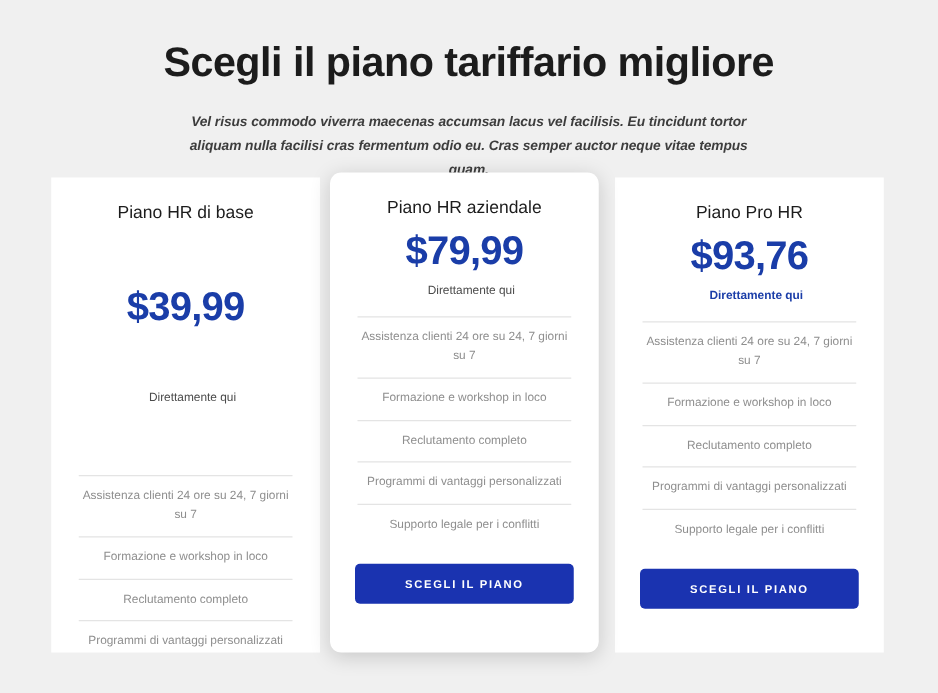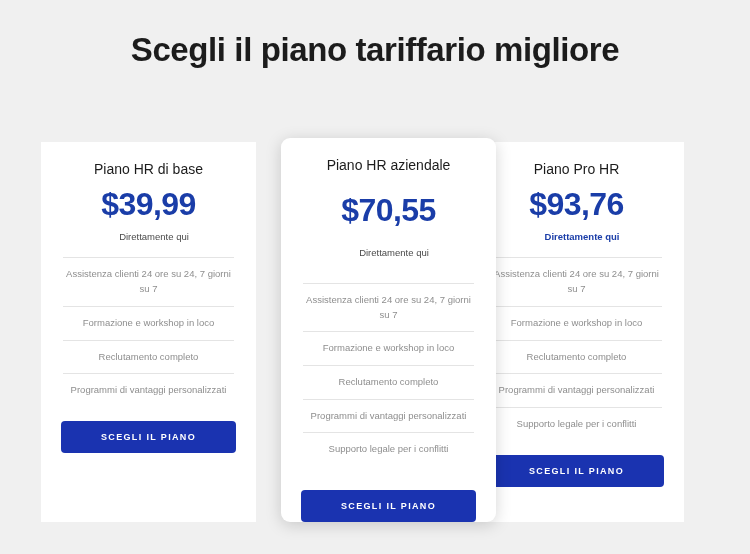--- a/index.html
+++ b/index.html
@@ -64,33 +64,32 @@
     align-items: center;
   }
 
   .card-side {
     top: 4px;
     width: 215px;
     height: 380px;
     padding: 18px 22px 0;
   }
 
-  .card-left  { left: 41px; }
-  .card-right { left: 469px; }
+  .card-left  { left: 41px; gap: 41px; }
+  .card-right { left: 492px; }
 
   .card-featured {
     top: 0;
-    left: 281px;
+    left: 264px;
     width: 215px;
     height: 384px;
     padding: 18px 22px 0;
     border-radius: 9px;
     box-shadow: 0 3px 16px rgba(0, 0, 0, 0.17);
     z-index: 3;
-    justify-content: space-between;
   }
 
   .plan-name {
     font-size: 14px;
     font-weight: normal;
     color: #1c1c1c;
     text-align: center;
     line-height: 1.3;
   }
 
@@ -148,40 +147,41 @@
     white-space: nowrap;
   }
 </style>
 </head>
 <body>
 
 <div class="page">
 
   <div class="header">
     <h1 class="page-title">Scegli il piano tariffario migliore</h1>
+    <p class="page-subtitle">Vel risus commodo viverra maecenas accumsan lacus vel facilisis. Eu tincidunt tortor aliquam nulla facilisi cras fermentum odio eu. Cras semper auctor neque vitae tempus quam.</p>
   </div>
 
   <div class="cards">
 
     <div class="card card-side card-left">
       <div class="plan-name">Piano HR di base</div>
       <div class="plan-price">$39,99</div>
       <div class="plan-note">Direttamente qui</div>
       <ul class="features">
         <li class="feature">Assistenza clienti 24 ore su 24, 7 giorni su 7</li>
         <li class="feature">Formazione e workshop in loco</li>
         <li class="feature">Reclutamento completo</li>
         <li class="feature">Programmi di vantaggi personalizzati</li>
       </ul>
       <button class="cta">Scegli il piano</button>
     </div>
 
     <div class="card card-featured">
       <div class="plan-name">Piano HR aziendale</div>
-      <div class="plan-price">$70,55</div>
+      <div class="plan-price">$79,99</div>
       <div class="plan-note">Direttamente qui</div>
       <ul class="features">
         <li class="feature">Assistenza clienti 24 ore su 24, 7 giorni su 7</li>
         <li class="feature">Formazione e workshop in loco</li>
         <li class="feature">Reclutamento completo</li>
         <li class="feature">Programmi di vantaggi personalizzati</li>
         <li class="feature">Supporto legale per i conflitti</li>
       </ul>
       <button class="cta">Scegli il piano</button>
     </div>

